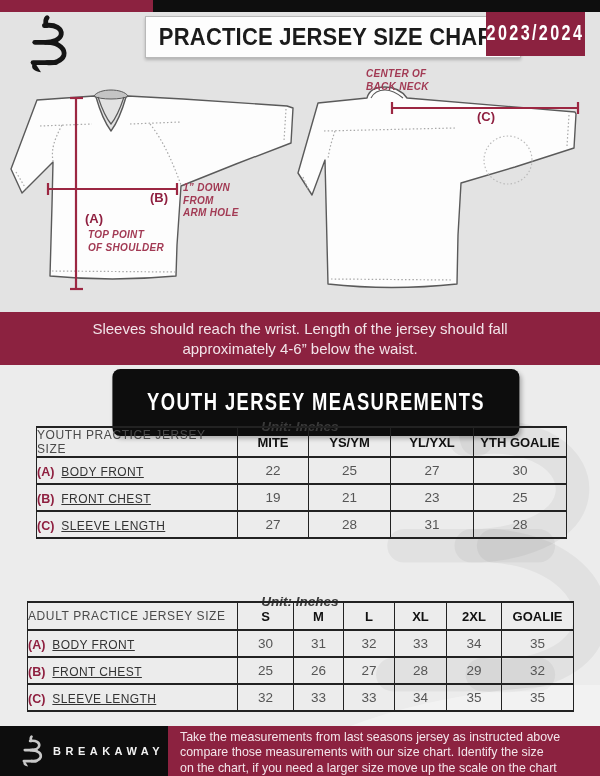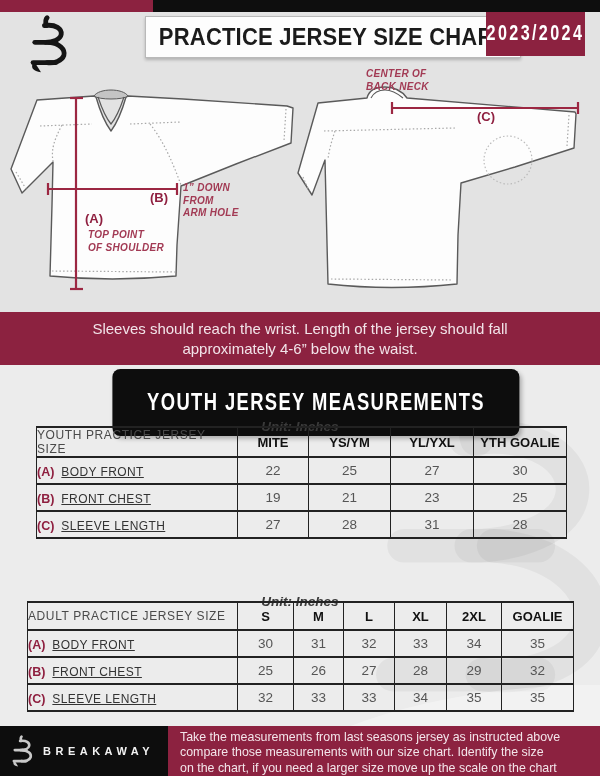--- a/index.html
+++ b/index.html
@@ -56,21 +56,21 @@
   td.lbl .t{color:#333;font-size:12px;letter-spacing:.4px;text-decoration:underline;}
   td.val{text-align:center;color:#555;font-size:13.5px;}
   tr.hdr{height:28px;} tr.row{height:27px;}
 
   
   .watermark{left:348px;top:382px;opacity:1;pointer-events:none;}
   .swoosh{pointer-events:none;border-radius:50%;background:rgba(255,255,255,.35);}
 
   
   .footer-black{left:0;top:726px;width:168px;height:50px;background:#0d0d0d;
-                display:flex;align-items:center;padding-left:10px;box-sizing:border-box;gap:9px;}
+                display:flex;align-items:center;padding-left:20px;box-sizing:border-box;gap:9px;}
   .footer-black .brand{color:#f2f2f2;font-weight:700;font-size:11px;letter-spacing:4.5px;}
   .footer-maroon{left:168px;top:726px;width:432px;height:50px;background:#8C2240;
                  box-sizing:border-box;padding:4px 8px 0 12px;}
   .footer-maroon div{color:#f3e5ea;font-size:12.4px;line-height:15.4px;white-space:nowrap;}
 </style>
 </head>
 <body>
 
 <div class="page">
 

